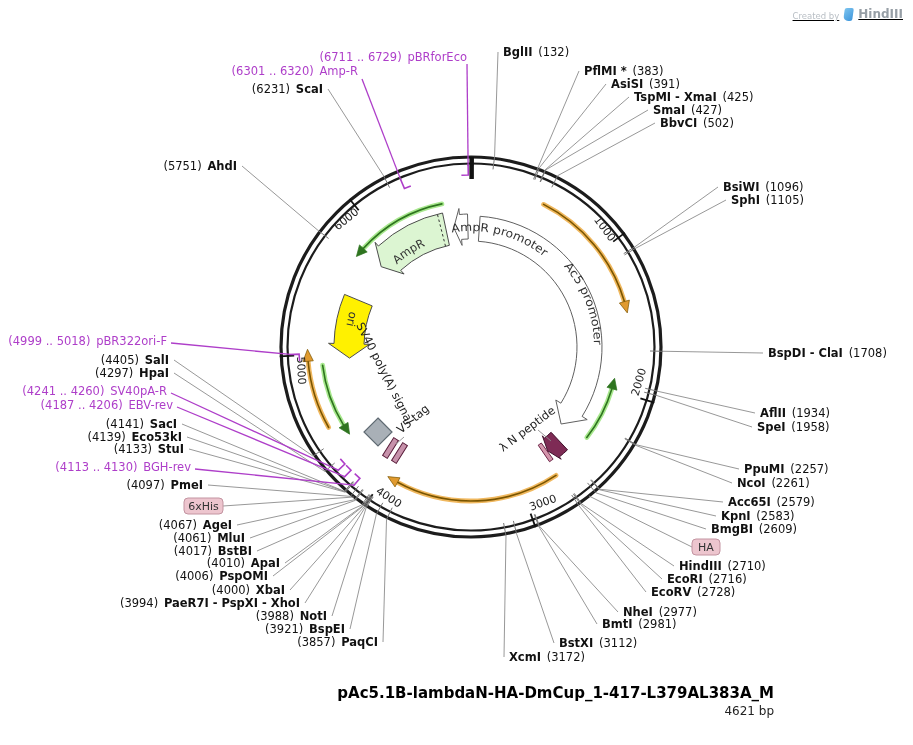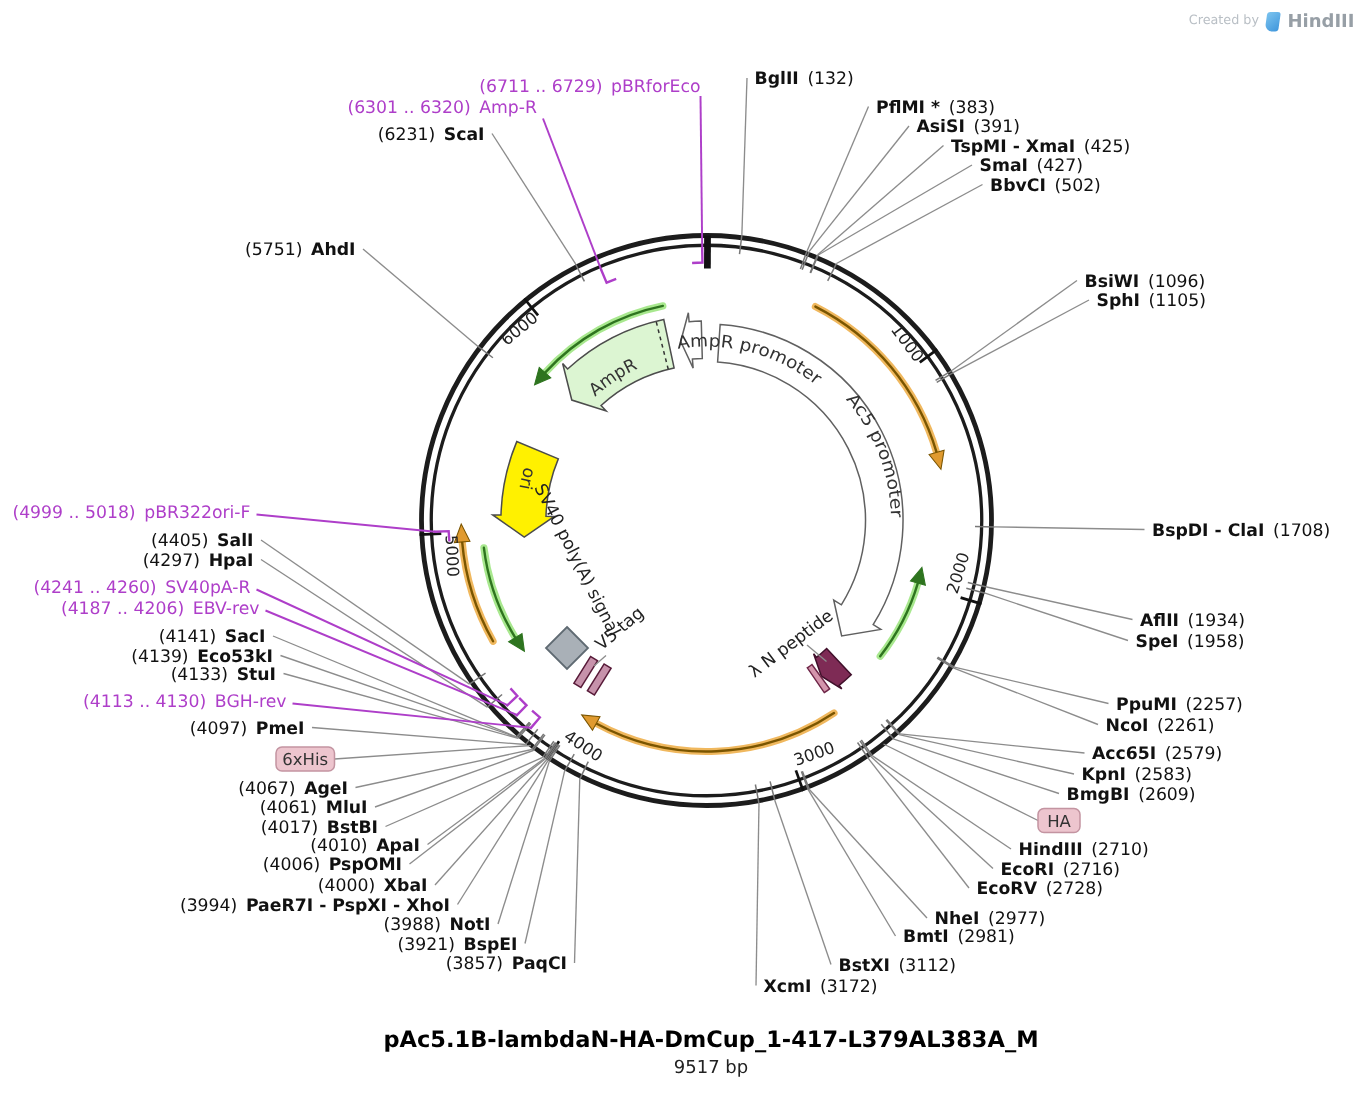--- a/index.html
+++ b/index.html
@@ -1,24 +1,24 @@
 <!DOCTYPE html>
 <html><head>
 <meta charset="utf-8">
 <style>
   html,body{margin:0;padding:0;background:#fff;}
   #stage{position:relative;width:913px;height:745px;background:#fff;overflow:hidden;
          font-family:"DejaVu Sans","Liberation Sans",sans-serif;}
   svg text{font-family:"DejaVu Sans","Liberation Sans",sans-serif;}
-  .watermark{position:absolute;top:7px;right:10px;display:flex;align-items:center;gap:5px;}
+  .watermark{position:absolute;top:7px;right:10px;display:flex;align-items:flex-end;gap:5px;text-decoration:underline;}
   .wm-prefix{font-size:8.5px;color:#b9bfc5;}
   .wm-icon{width:9px;height:13px;background:linear-gradient(135deg,#7cc4ef,#3f96dc);
            border-radius:2px 2px 2px 5px;transform:skewX(-8deg);}
   .wm-brand{font-size:12px;font-weight:600;color:#979fa6;}
-  .title-block{position:absolute;left:474px;top:684px;transform:translateX(-50%);text-align:center;width:600px;}
+  .title-block{position:absolute;left:474px;top:684px;transform:translateX(-50%);text-align:right;width:600px;}
   .plasmid-name{font-size:15px;font-weight:bold;color:#000;letter-spacing:0;}
   .plasmid-size{font-size:12px;color:#222;margin-top:2px;}
 </style>
 </head>
 <body>
 
 <div id="stage">
   <svg id="map" width="913" height="745" viewBox="0 0 913 745">
       <g>
         <path d="M441.9,203.9 A146 146 0 0 0 363.4,248.4" stroke="#A8E88E" stroke-width="4.8" fill="none" stroke-linecap="round"></path>
@@ -242,15 +242,15 @@
     </svg>
 
   <div class="watermark">
     <span class="wm-prefix">Created by</span>
     <span class="wm-icon"></span>
     <span class="wm-brand">HindIII</span>
   </div>
 
   <div class="title-block">
     <div class="plasmid-name">pAc5.1B-lambdaN-HA-DmCup_1-417-L379AL383A_M</div>
-    <div class="plasmid-size">9517 bp</div>
+    <div class="plasmid-size">4621 bp</div>
   </div>
 </div>
 
 </body></html>

